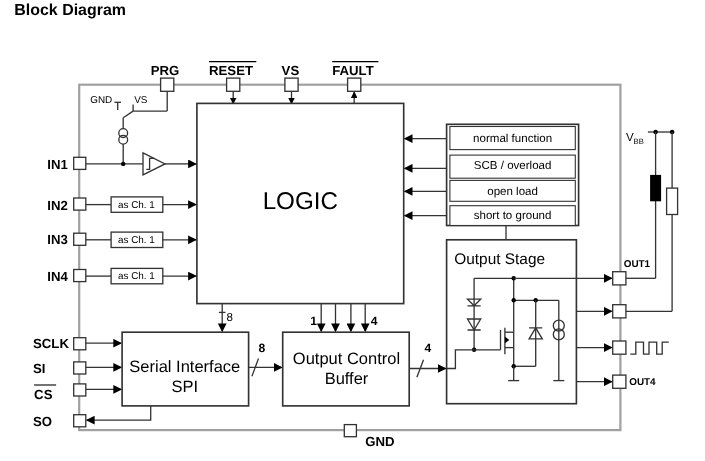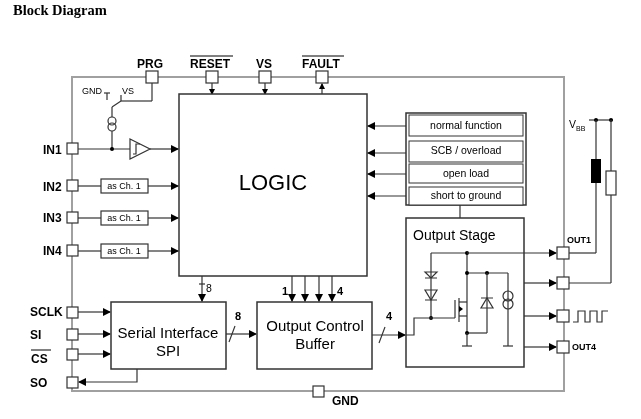--- a/index.html
+++ b/index.html
@@ -1,19 +1,19 @@
 <!DOCTYPE html>
 <html><head>
 <meta charset="utf-8">
 <style>
   html, body { margin: 0; padding: 0; background: #ffffff; }
   body { width: 641px; height: 419px; overflow: hidden; position: relative; }
   .title {
     position: absolute; left: 13px; top: 2px;
-    font-family: Liberation Serif, serif; font-weight: bold; font-size: 14.5px; color: #000;
+    font-family: Liberation Sans, sans-serif; font-weight: bold; font-size: 14.5px; color: #000;
   }
   svg { position: absolute; left: 0; top: 0; }
   .lbl { font-family: "Liberation Sans", sans-serif; font-weight: bold; font-size: 12px; fill: #000; }
   .lbl-sm { font-family: "Liberation Sans", sans-serif; font-size: 9px; fill: #000; }
   .lbl-box { font-family: "Liberation Sans", sans-serif; font-size: 10.5px; fill: #000; }
   .lbl-big { font-family: "Liberation Sans", sans-serif; font-size: 22px; fill: #000; }
   .lbl-mid { font-family: "Liberation Sans", sans-serif; font-size: 15px; fill: #000; }
   .lbl-stage { font-family: "Liberation Sans", sans-serif; font-size: 14px; fill: #000; }
   .lbl-bold-sm { font-family: "Liberation Sans", sans-serif; font-weight: bold; font-size: 9px; fill: #000; }
   .lbl-num { font-family: "Liberation Sans", sans-serif; font-weight: bold; font-size: 11px; fill: #000; }

